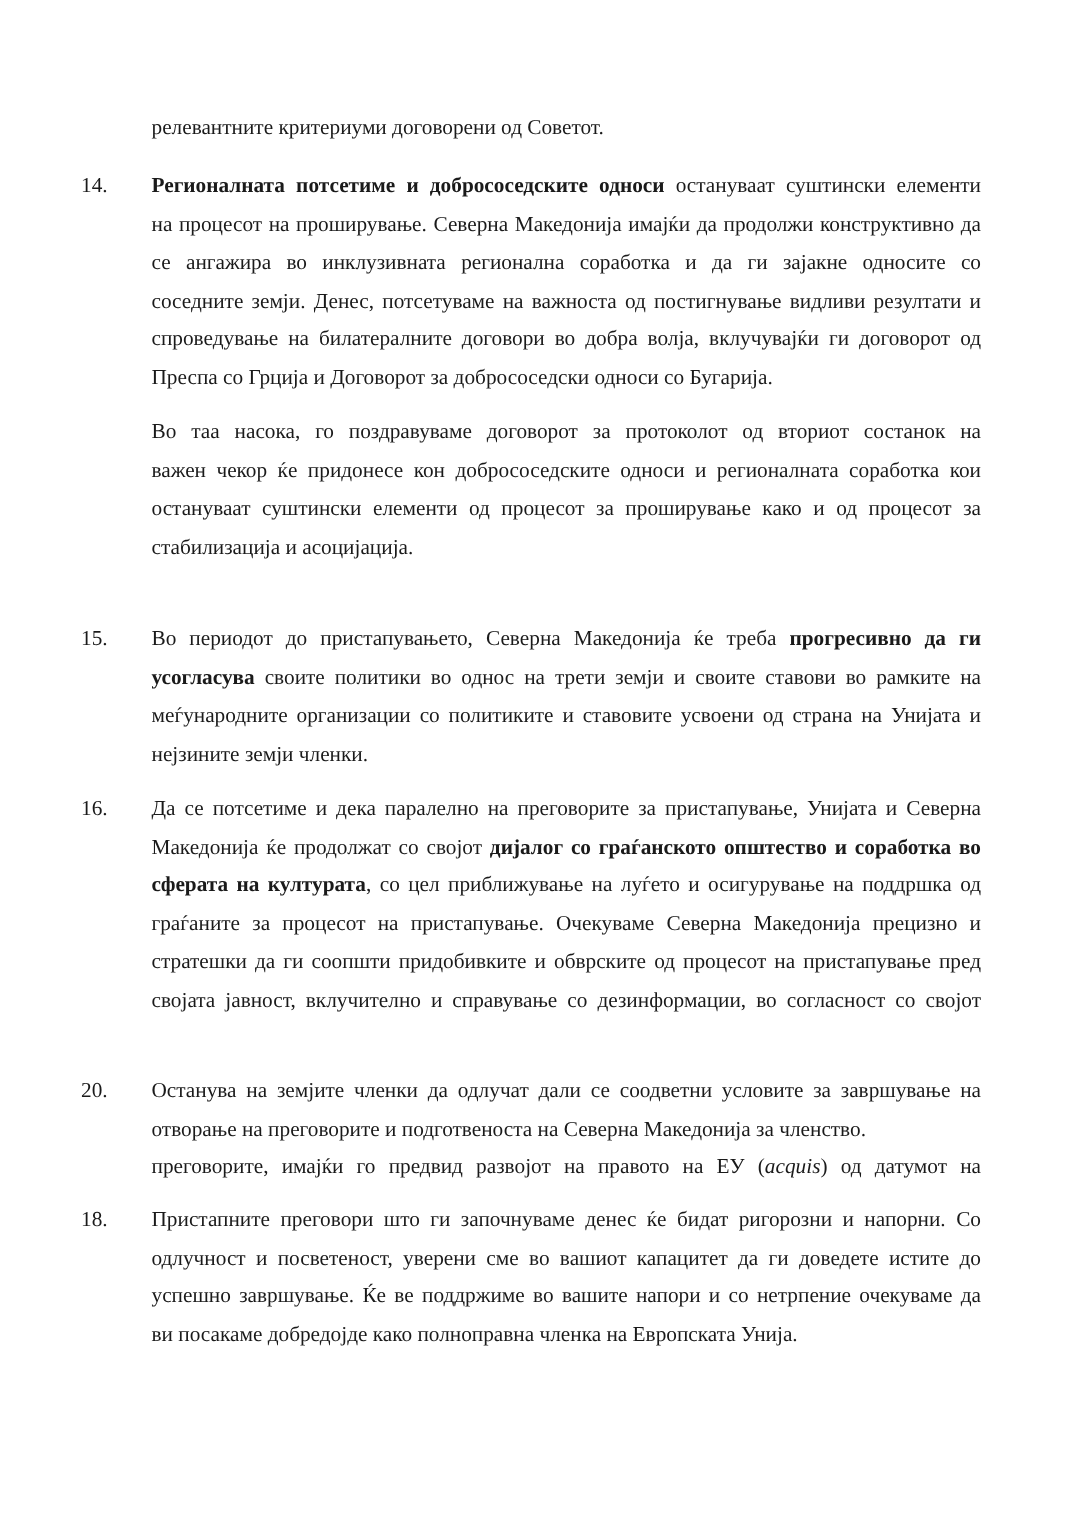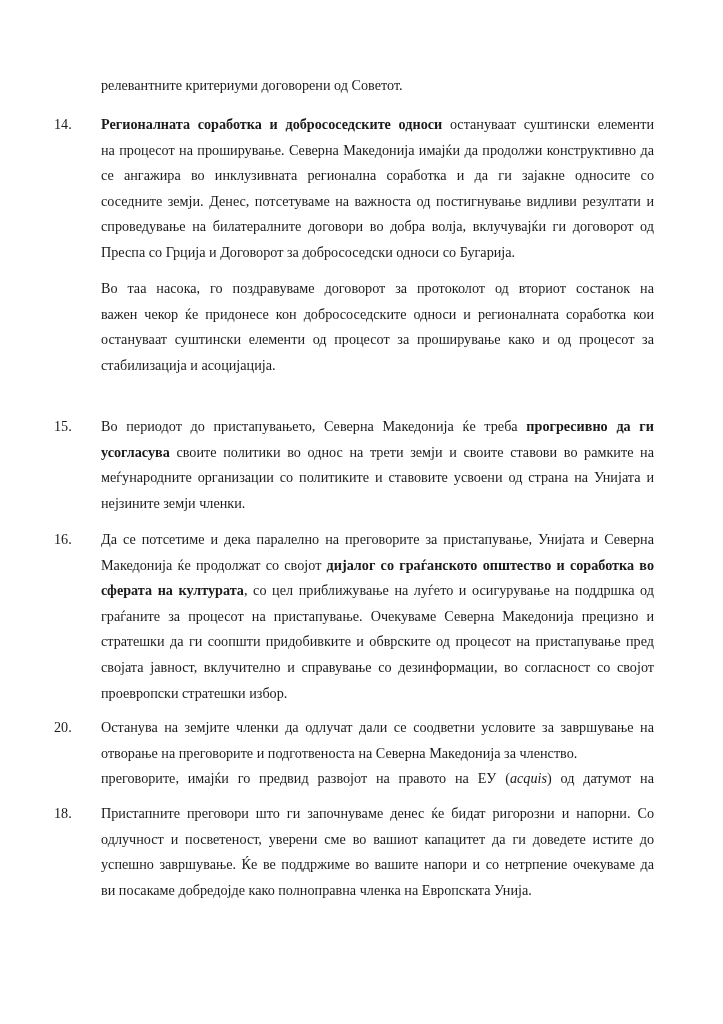--- a/index.html
+++ b/index.html
@@ -38,21 +38,21 @@
 </head>
 <body>
 
 <div class="page">
   <p class="para" id="cont" style="top: 60px; margin-top: 13px;">
     <span class="line last">релевантните критериуми договорени од Советот.</span>
   </p>
   <div id="items">
       <span class="num" style="top: 112px;">14.</span>
       <p class="para" style="top: 112px;">
-        <span class="line"><b>Регионалната соработка и добрососедските односи</b><span> остануваат суштински елементи</span></span>
+        <span class="line"><b>Регионалната потсетиме и добрососедските односи</b><span> остануваат суштински елементи</span></span>
         <span class="line"><span>на процесот на проширување. Северна Македонија имајќи да продолжи конструктивно да</span></span>
         <span class="line"><span>се ангажира во инклузивната регионална соработка и да ги зајакне односите со</span></span>
         <span class="line"><span>соседните земји. Денес, потсетуваме на важноста од постигнување видливи резултати и</span></span>
         <span class="line"><span>спроведување на билатералните договори во добра волја, вклучувајќи ги договорот од</span></span>
         <span class="line last"><span>Преспа со Грција и Договорот за добрососедски односи со Бугарија.</span></span>
       </p>
       <p class="para" style="top: 276px;">
         <span class="line"><span>Во таа насока, го поздравуваме договорот за протоколот од вториот состанок на</span></span>
         <span class="line"><span>важен чекор ќе придонесе кон добрососедските односи и регионалната соработка кои</span></span>
         <span class="line"><span>остануваат суштински елементи од процесот за проширување како и од процесот за</span></span>
@@ -66,21 +66,20 @@
         <span class="line last"><span>нејзините земји членки.</span></span>
       </p>
       <span class="num" style="top: 527px;">16.</span>
       <p class="para" style="top: 527px;">
         <span class="line"><span>Да се потсетиме и дека паралелно на преговорите за пристапување, Унијата и Северна</span></span>
         <span class="line"><span>Македонија ќе продолжат со својот </span><b>дијалог со граѓанското општество и соработка во</b></span>
         <span class="line"><b>сферата на културата</b><span>, со цел приближување на луѓето и осигурување на поддршка од</span></span>
         <span class="line"><span>граѓаните за процесот на пристапување. Очекуваме Северна Македонија прецизно и</span></span>
         <span class="line"><span>стратешки да ги соопшти придобивките и обврските од процесот на пристапување пред</span></span>
         <span class="line"><span>својата јавност, вклучително и справување со дезинформации, во согласност со својот</span></span>
-        <span class="line last"><span>проевропски стратешки избор.</span></span>
       </p>
       <span class="num" style="top: 715px;">20.</span>
       <p class="para" style="top: 715px;">
         <span class="line"><span>Останува на земјите членки да одлучат дали се соодветни условите за завршување на</span></span>
         <span class="line last"><span>отворање на преговорите и подготвеноста на Северна Македонија за членство.</span></span>
         <span class="line"><span>преговорите, имајќи го предвид развојот на правото на ЕУ (</span><i>acquis</i><span>) од датумот на</span></span>
       </p>
       <span class="num" style="top: 801px;">18.</span>
       <p class="para" style="top: 801px;">
         <span class="line"><span>Пристапните преговори што ги започнуваме денес ќе бидат ригорозни и напорни. Со</span></span>

